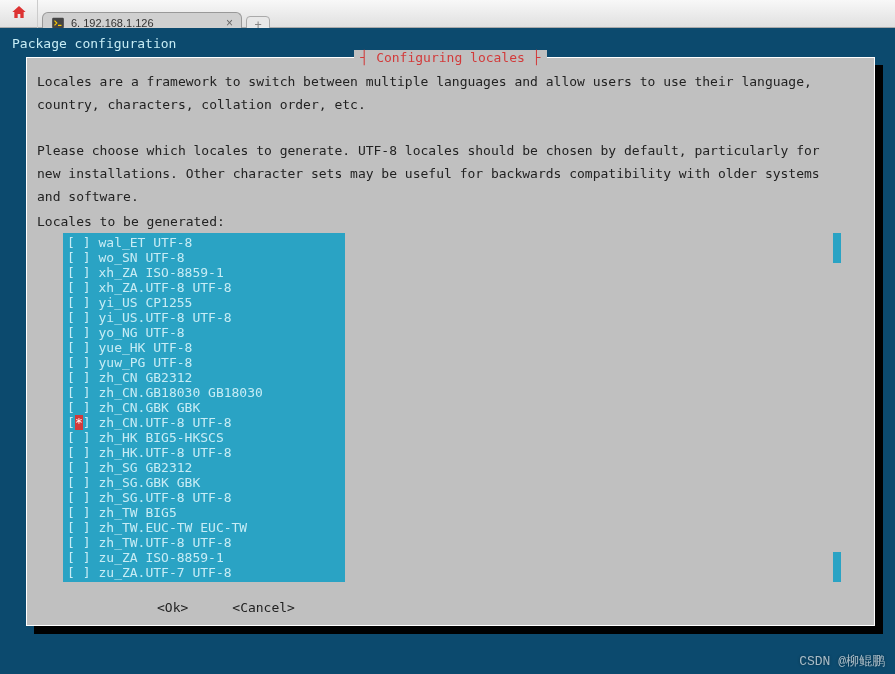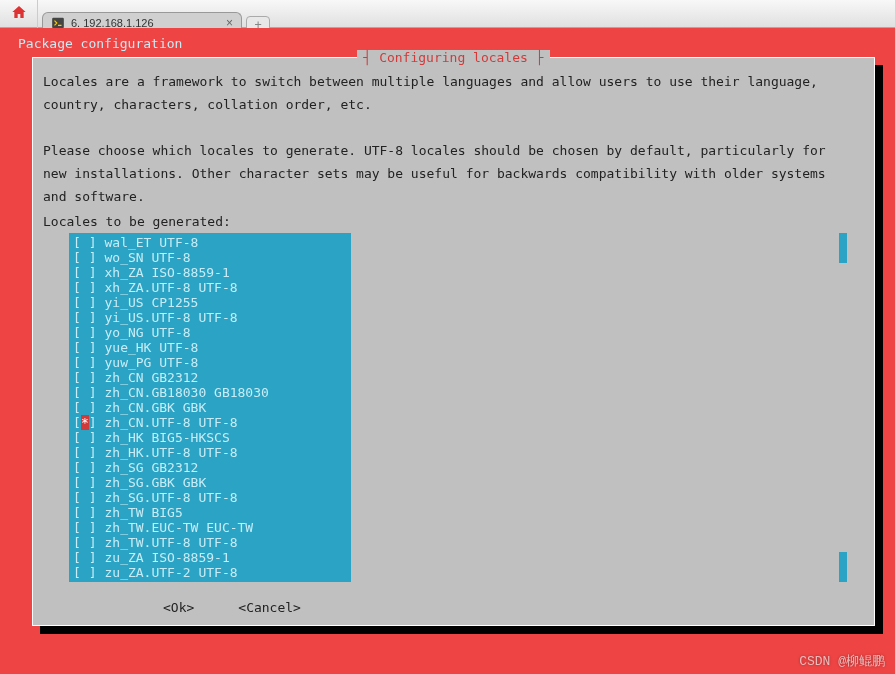--- a/index.html
+++ b/index.html
@@ -57,22 +57,22 @@
       justify-content: center;
       font-size: 12px;
       color: #888;
     }
     .terminal-area {
       position: absolute;
       top: 28px;
       left: 0;
       right: 0;
       bottom: 0;
-      background: #ef4444;
-      padding: 8px 0 0 12px;
+      background: #0c4a6e;
+      padding: 8px 0 0 6px;
     }
     .pkg-header {
       color: #c7ecf5;
       font-size: 13px;
       padding-left: 6px;
       margin-bottom: 6px;
     }
     .dialog-wrap {
       position: relative;
       margin: 0 20px 0 20px;
@@ -247,21 +247,21 @@
             <div class="list-row sel"><span class="bracket">[</span><span class="mark">*</span><span class="bracket">] </span><span>zh_CN.UTF-8 UTF-8</span></div>
             <div class="list-row"><span class="bracket">[</span><span class="mark"> </span><span class="bracket">] </span><span>zh_HK BIG5-HKSCS</span></div>
             <div class="list-row"><span class="bracket">[</span><span class="mark"> </span><span class="bracket">] </span><span>zh_HK.UTF-8 UTF-8</span></div>
             <div class="list-row"><span class="bracket">[</span><span class="mark"> </span><span class="bracket">] </span><span>zh_SG GB2312</span></div>
             <div class="list-row"><span class="bracket">[</span><span class="mark"> </span><span class="bracket">] </span><span>zh_SG.GBK GBK</span></div>
             <div class="list-row"><span class="bracket">[</span><span class="mark"> </span><span class="bracket">] </span><span>zh_SG.UTF-8 UTF-8</span></div>
             <div class="list-row"><span class="bracket">[</span><span class="mark"> </span><span class="bracket">] </span><span>zh_TW BIG5</span></div>
             <div class="list-row"><span class="bracket">[</span><span class="mark"> </span><span class="bracket">] </span><span>zh_TW.EUC-TW EUC-TW</span></div>
             <div class="list-row"><span class="bracket">[</span><span class="mark"> </span><span class="bracket">] </span><span>zh_TW.UTF-8 UTF-8</span></div>
             <div class="list-row"><span class="bracket">[</span><span class="mark"> </span><span class="bracket">] </span><span>zu_ZA ISO-8859-1</span></div>
-            <div class="list-row"><span class="bracket">[</span><span class="mark"> </span><span class="bracket">] </span><span>zu_ZA.UTF-2 UTF-8</span></div>
+            <div class="list-row"><span class="bracket">[</span><span class="mark"> </span><span class="bracket">] </span><span>zu_ZA.UTF-7 UTF-8</span></div>
           </div>
         <div class="scroll-bar">
           <div class="scroll-thumb-top"></div>
           <div class="scroll-thumb-bot"></div>
         </div>
       </div>
 
       <div class="buttons-row">
         <span class="btn">&lt;Ok&gt;</span>
         <span class="btn">&lt;Cancel&gt;</span>

